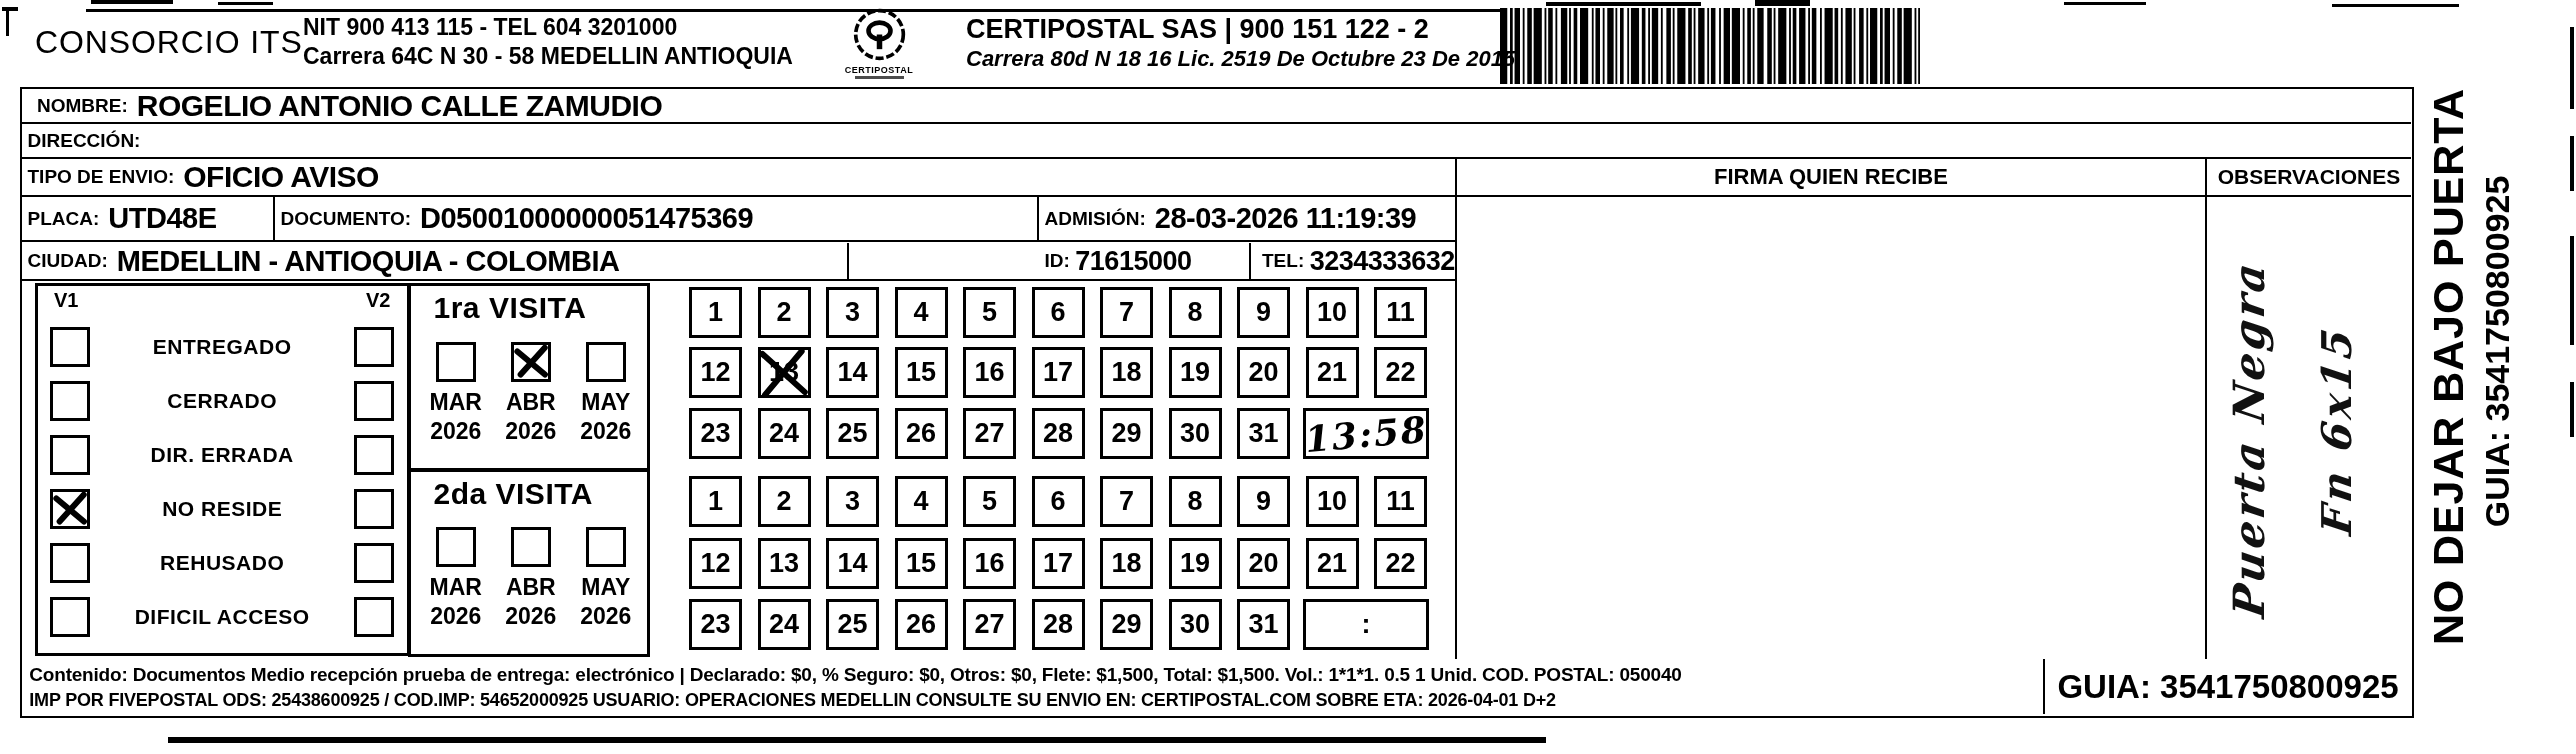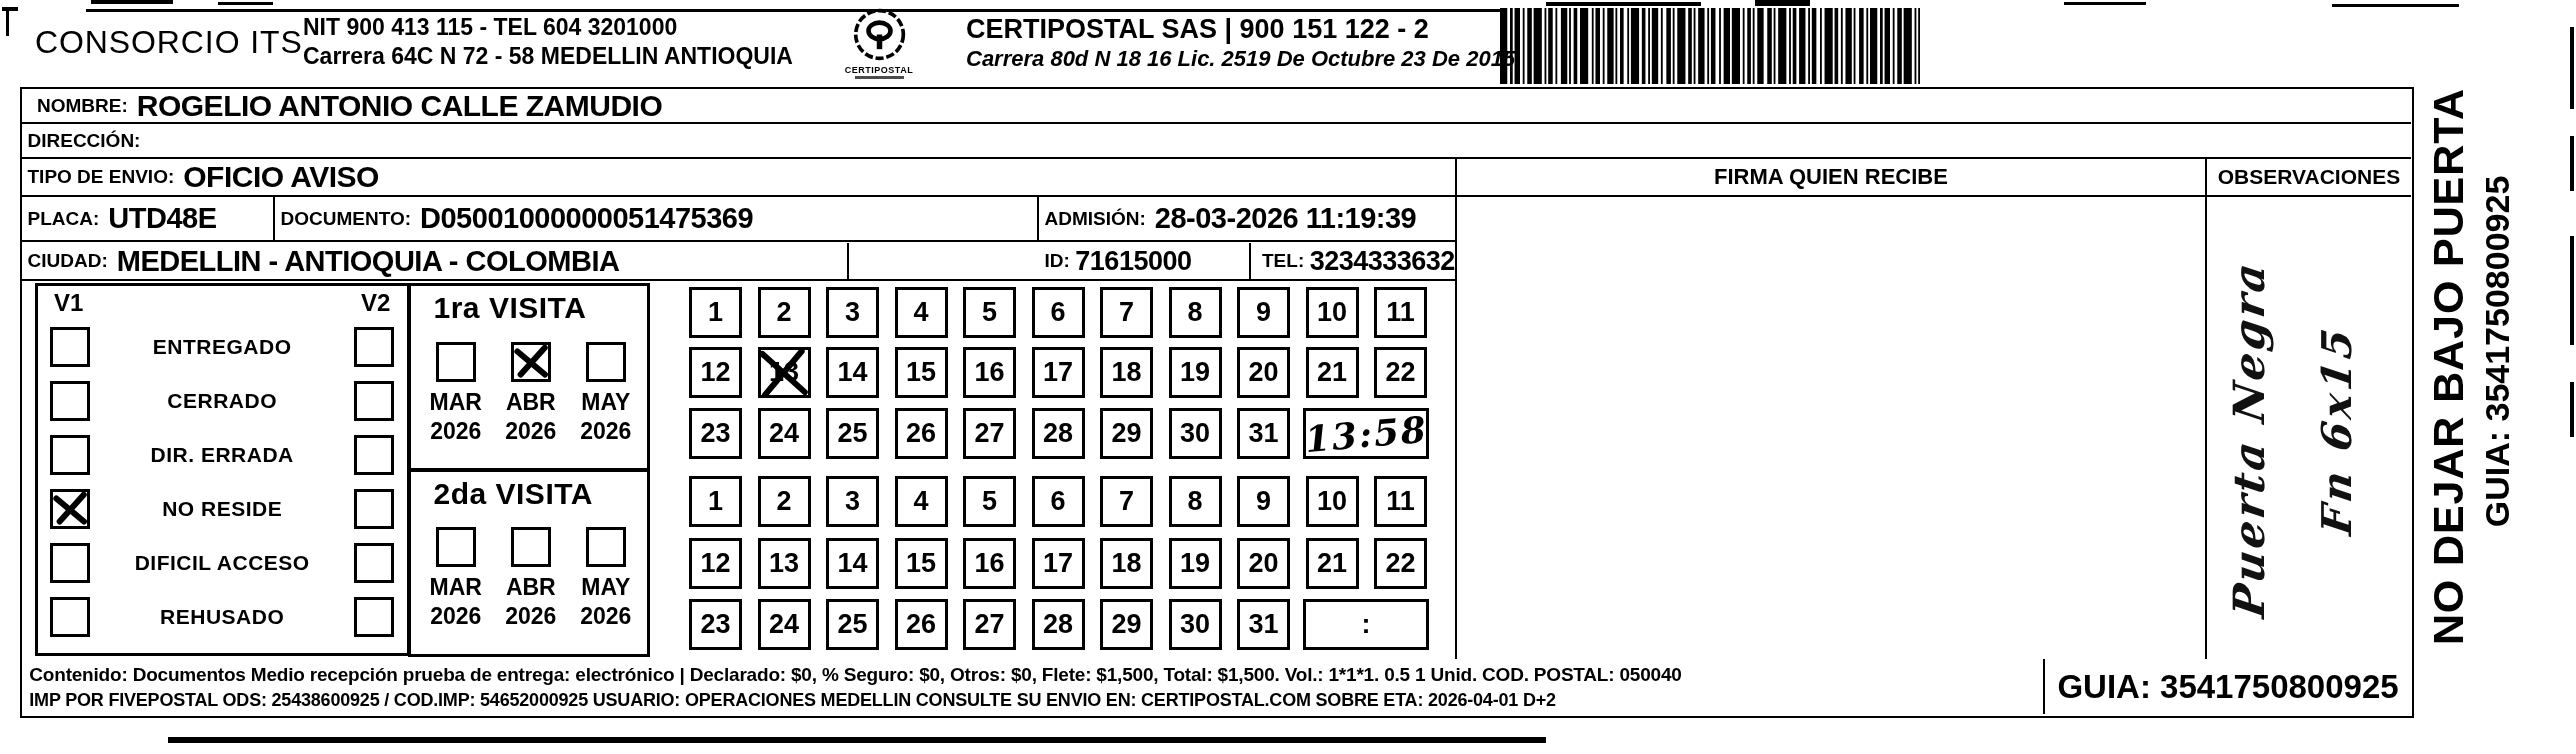--- a/index.html
+++ b/index.html
@@ -39,21 +39,21 @@
   .row-ciudad{left:0;top:85px;width:1435px;height:38px;border-bottom:2.7px solid #000;}
   .c-ciudad{left:0;width:827px;border-right:2.7px solid #000;}
   .c-id{left:1017px;width:212px;border-right:2.7px solid #000;}
   .c-tel{left:1228px;width:178px;padding-left:12px;}
   .c-id .val,.c-tel .val{font-size:27px;margin-left:5.5px;}
 
   
   .check-area{left:0;top:123px;width:1435px;height:378px;}
   .panel-status{position:absolute;left:12.7px;top:1.8px;width:375px;height:373px;border:3.6px solid #000;
                 box-sizing:border-box;display:flex;flex-direction:column;padding:3.6px 12.7px 9px 12.7px;}
-  .st-head{display:flex;justify-content:space-between;font-size:24px;font-weight:700;height:31px;padding:0 3.6px;}
+  .st-head{display:flex;justify-content:space-between;font-size:20px;font-weight:700;height:31px;padding:0 3.6px;}
   .st-row{flex:1;display:flex;align-items:center;}
   .st-label{flex:1;text-align:center;font-size:21px;font-weight:700;letter-spacing:0.5px;}
   .cb{position:relative;width:40px;height:40px;border:3.6px solid #000;box-sizing:border-box;background:#fff;flex:none;}
   .cb[data-checked="true"]::before,.cb[data-checked="true"]::after{
      content:"";position:absolute;left:-12%;top:44%;width:124%;height:6.4px;background:#000;border-radius:3.6px;}
   .cb[data-checked="true"]::before{transform:rotate(40deg);}
   .cb[data-checked="true"]::after{transform:rotate(-48deg) translateX(2.7px);}
 
   .panel-visit{position:absolute;left:386px;width:242px;height:189px;border:3.6px solid #000;box-sizing:border-box;}
   .pv1{top:1.8px;}.pv2{top:187px;height:189px;}
@@ -123,21 +123,21 @@
   <div class="art" style="left:2332px;top:3.6px;width:127px;height:3.6px;"></div>
   <div class="art" style="left:168px;top:737px;width:1378px;height:5.5px;"></div>
   <div class="art" style="left:2570px;top:27px;width:3.6px;height:82px;"></div>
   <div class="art" style="left:2570px;top:136px;width:3.6px;height:55px;"></div>
   <div class="art" style="left:2570px;top:236px;width:3.6px;height:109px;"></div>
   <div class="art" style="left:2570px;top:382px;width:3.6px;height:55px;"></div>
 
   <div class="abs company">CONSORCIO ITS</div>
   <div class="abs nit-block">
     <div>NIT 900 413 115 - TEL 604 3201000</div>
-    <div>Carrera 64C N 72 - 58 MEDELLIN ANTIOQUIA</div>
+    <div>Carrera 64C N 30 - 58 MEDELLIN ANTIOQUIA</div>
   </div>
   <div class="abs logo-wrap">
     <svg width="55" height="55" viewBox="0 0 60 60">
       <circle cx="30" cy="30" r="26" fill="none" stroke="#000" stroke-width="4" stroke-dasharray="9 3"></circle>
       <ellipse cx="30" cy="26" rx="12" ry="9" fill="none" stroke="#000" stroke-width="5"></ellipse>
       <rect x="27" y="30" width="6" height="16" fill="#000"></rect>
     </svg>
     <div class="logo-cap">CERTIPOSTAL</div>
     <div class="logo-sub"></div>
   </div>
@@ -215,26 +215,26 @@
             <span class="st-label">DIR. ERRADA</span>
             <div class="cb" data-checked="false"></div>
           </div>
           <div class="st-row">
             <div class="cb" data-checked="true"></div>
             <span class="st-label">NO RESIDE</span>
             <div class="cb" data-checked="false"></div>
           </div>
           <div class="st-row">
             <div class="cb" data-checked="false"></div>
+            <span class="st-label">REHUSADO</span>
+            <div class="cb" data-checked="false"></div>
+          </div>
+          <div class="st-row">
+            <div class="cb" data-checked="false"></div>
             <span class="st-label">DIFICIL ACCESO</span>
-            <div class="cb" data-checked="false"></div>
-          </div>
-          <div class="st-row">
-            <div class="cb" data-checked="false"></div>
-            <span class="st-label">REHUSADO</span>
             <div class="cb" data-checked="false"></div>
           </div>
         </div>
 
         <div class="panel-visit pv1">
           <div class="vtitle">1ra VISITA</div>
           <div class="months">
             <div class="month">
               <div class="cb" data-checked="false"></div>
               <div class="m-label">MAR</div>

